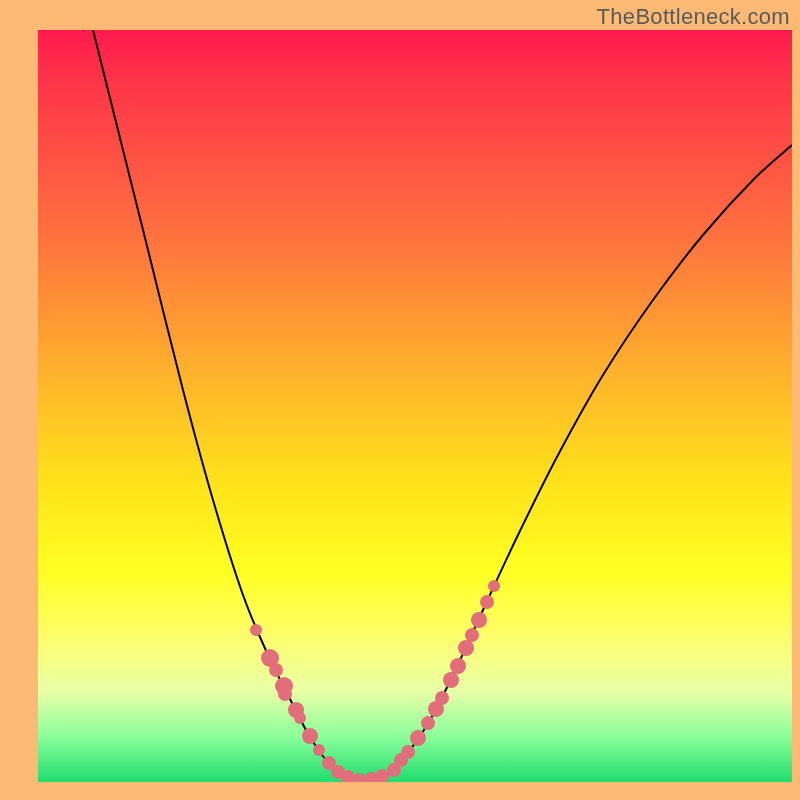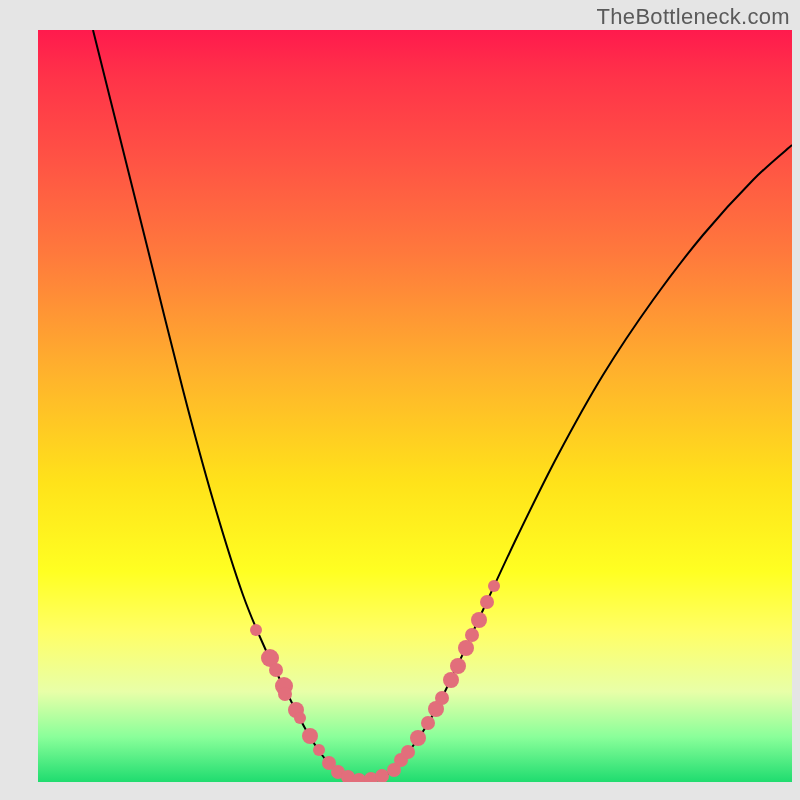--- a/index.html
+++ b/index.html
@@ -8,21 +8,21 @@
     width: 800px;
     height: 800px;
     background: #000;
     font-family: Arial, sans-serif;
     overflow: hidden;
   }
   .outer {
     position: relative;
     width: 800px;
     height: 800px;
-    background: #e5e5e5;
+    background: #fdba74;
   }
   .watermark {
     position: absolute;
     top: 4px;
     right: 10px;
     color: #5a5a5a;
     font-size: 22px;
     font-weight: 500;
     letter-spacing: 0.3px;
     z-index: 3;

